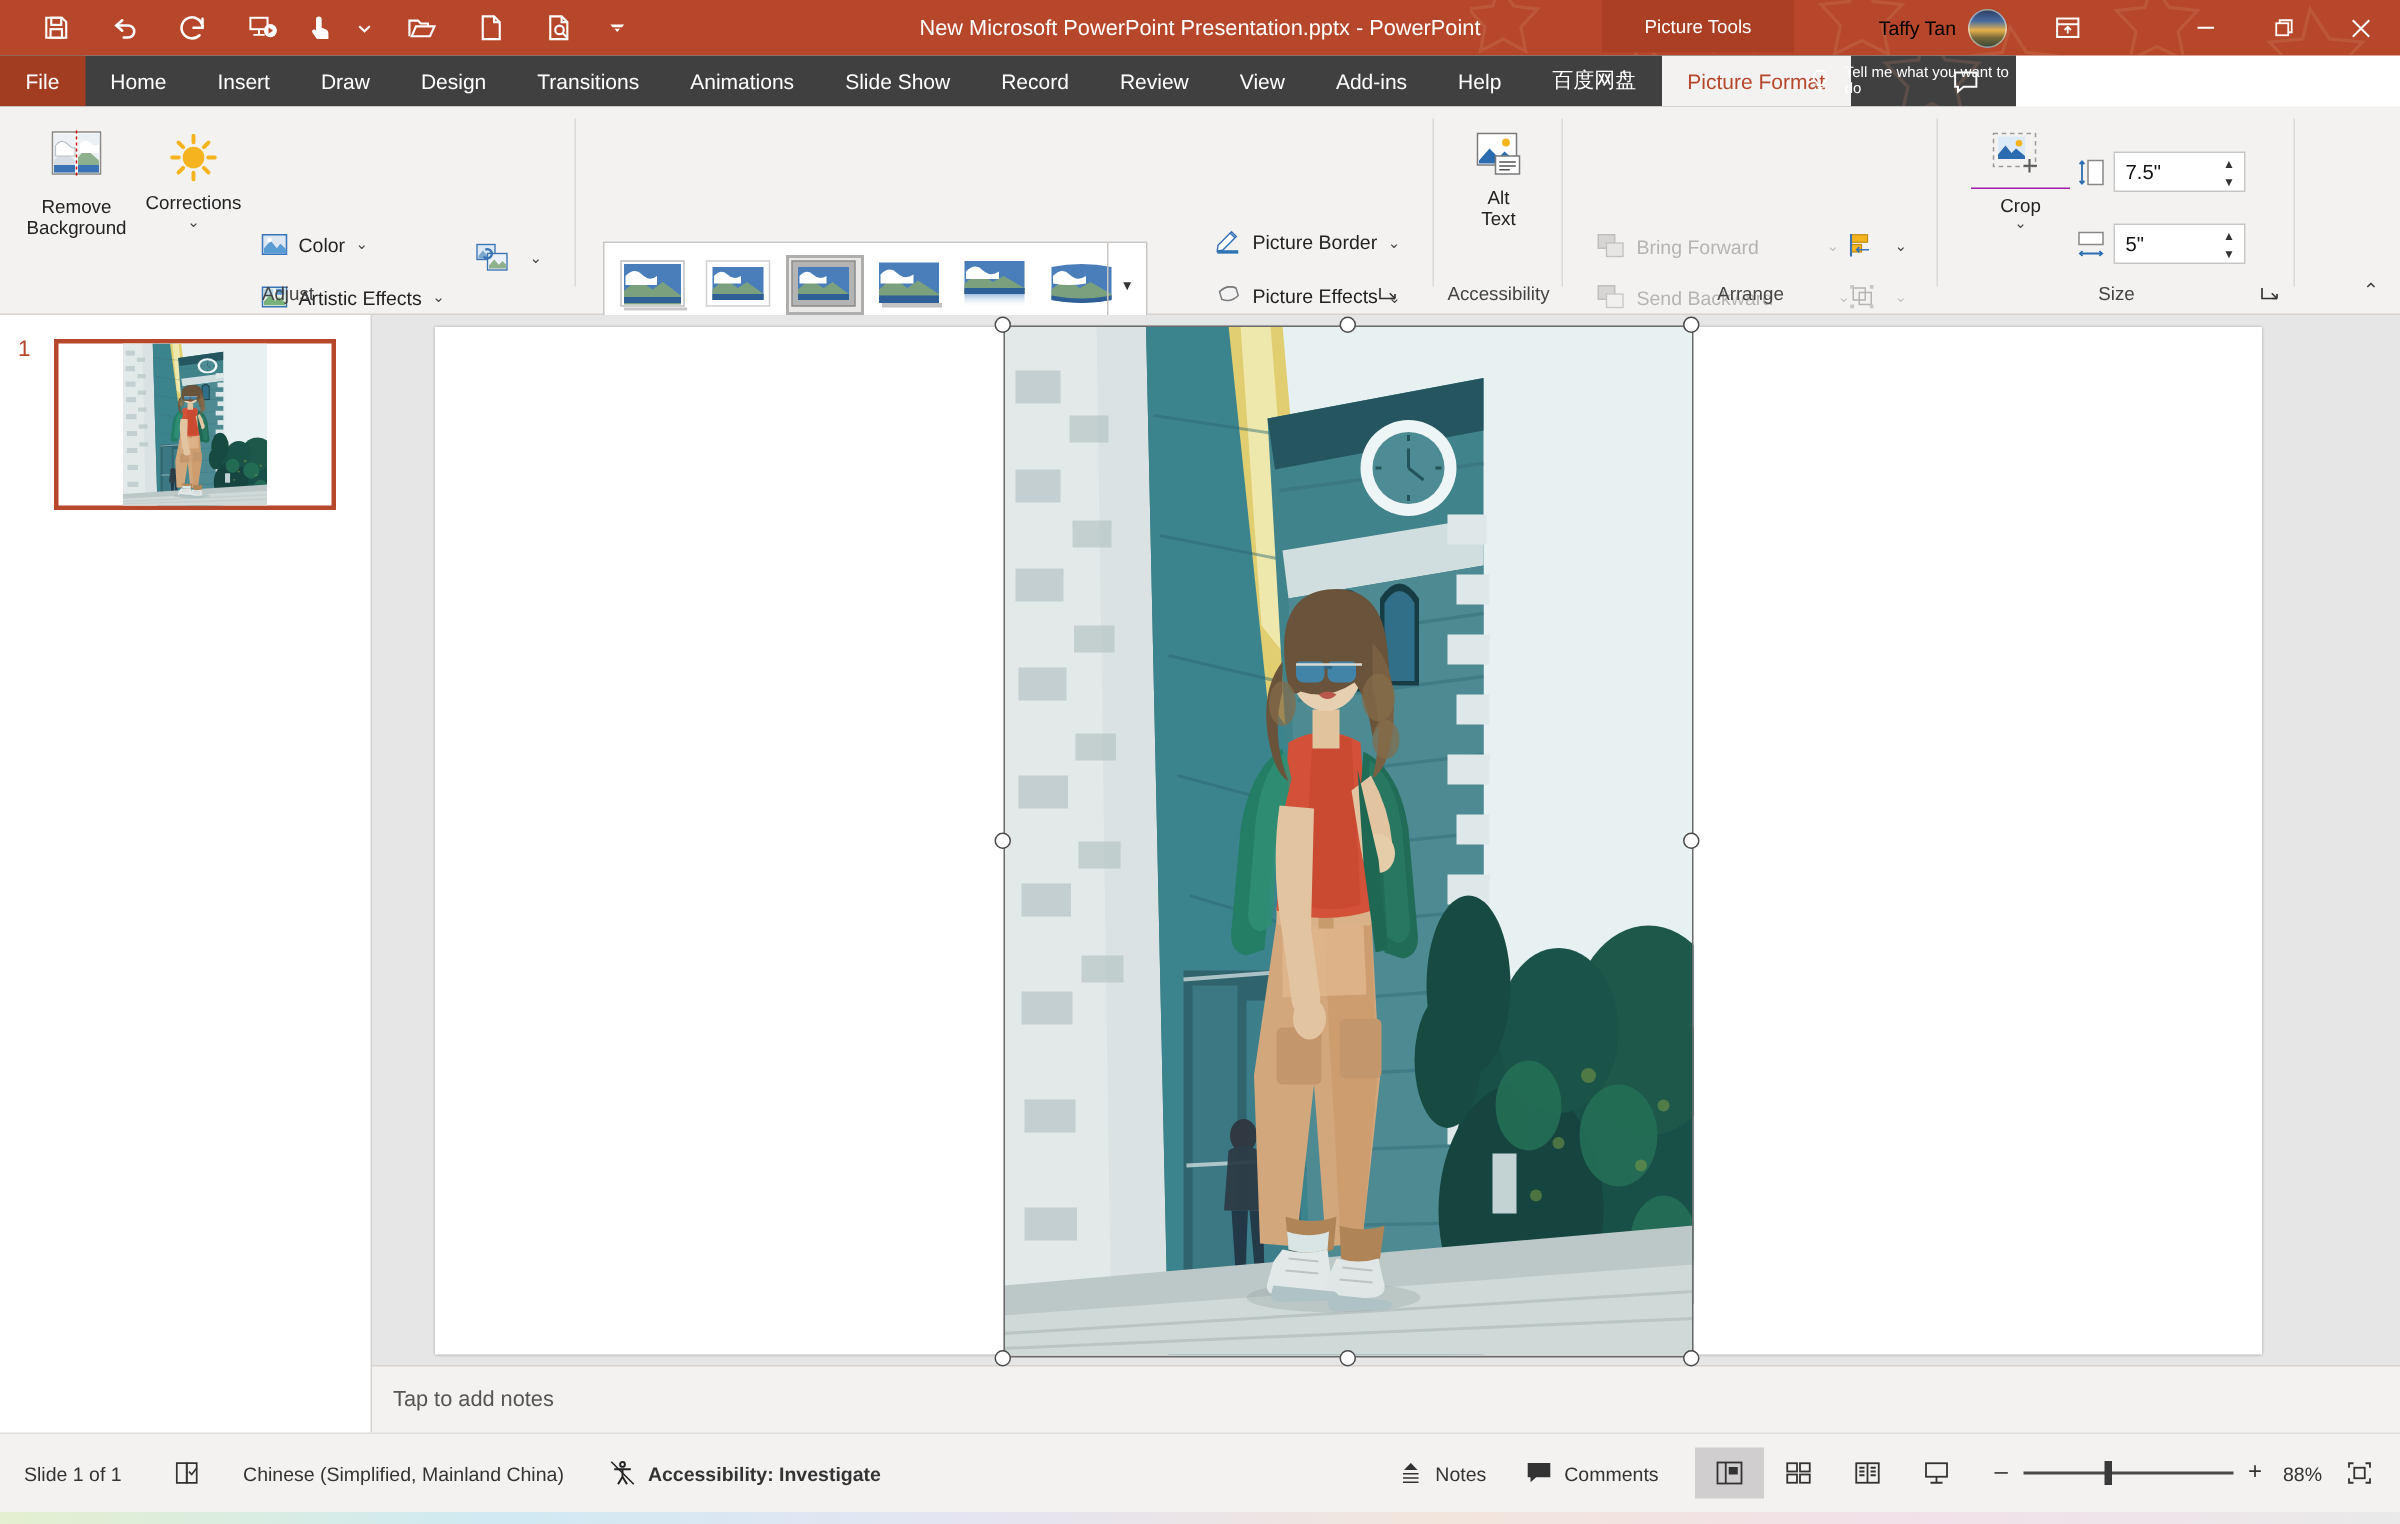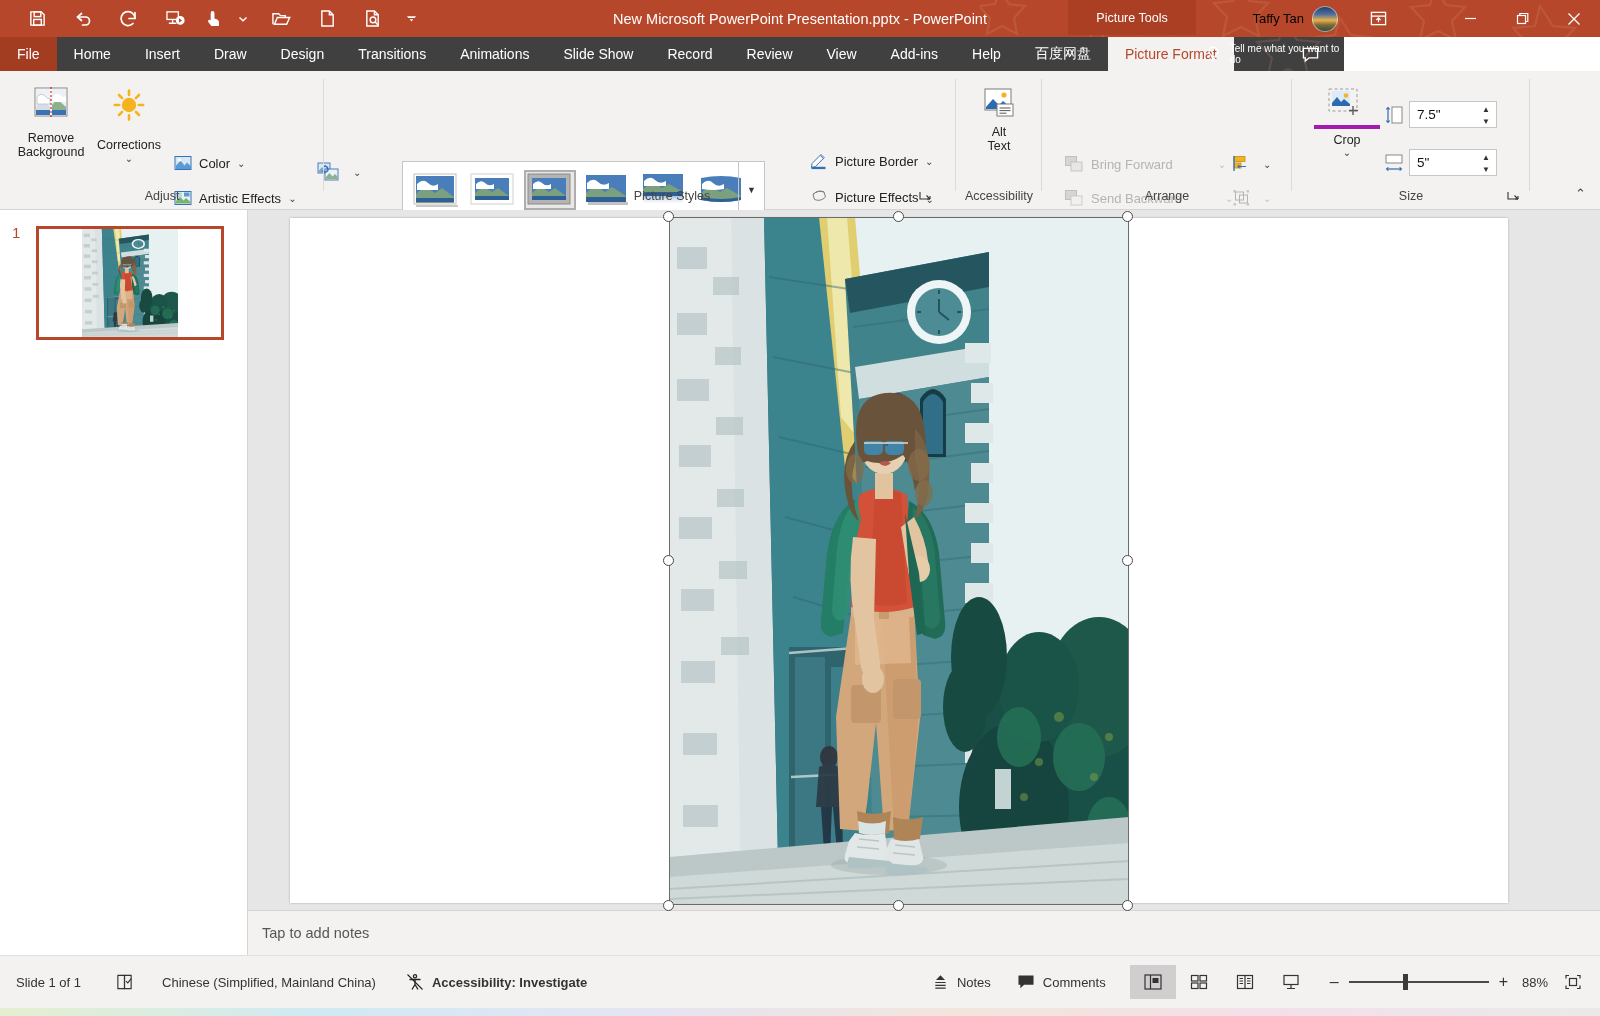--- a/index.html
+++ b/index.html
@@ -339,21 +339,21 @@
     </div>
     <div class="comments-btn">
       <svg width="19" height="17" viewBox="0 0 20 18" fill="none" stroke="#fff" stroke-width="1.4">
         <path d="M2.5 2.5h15v10h-9l-4 3.4V12.5h-2z"></path>
       </svg>
     </div>
   </div>
 
   <div class="ribbon">
 
-    <div class="grp" style="left:0; width:324px;">
+    <div class="grp" style="left:0; width:384px;">
       <div class="bigbtn" style="left:14px; top:14px; width:74px;">
         <svg width="40" height="42" viewBox="0 0 40 42">
           <rect x="4" y="3" width="32" height="28" fill="#fff" stroke="#8a8886" stroke-width="1"></rect>
           <rect x="5" y="4" width="14" height="26" fill="#eef2f6"></rect>
           <path d="M5 22 l6-7 8 7v8H5z" fill="#d7dde3"></path>
           <path d="M6 12 q4-5 8-1 t5 2 v6 H6z" fill="#fff" stroke="#b9c2ca" stroke-width=".8"></path>
           <rect x="5" y="25" width="14" height="5" fill="#3a73b5"></rect>
           <rect x="21" y="4" width="14" height="26" fill="#eaf0f4"></rect>
           <path d="M21 20 l5-6 9 8v8H21z" fill="#8fb08d"></path>
           <path d="M22 11 q4-4 7-1 t6 1 v6 H22z" fill="#fff"></path>
@@ -365,21 +365,21 @@
       </div>
 
       <div class="bigbtn" style="left:92px; top:16px; width:74px;">
         <svg width="38" height="38" viewBox="0 0 38 38">
           <circle cx="19" cy="18" r="7.2" fill="#f5b41d"></circle>
           <g stroke="#f5b41d" stroke-width="2.6" stroke-linecap="round">
             <path d="M19 3.5v4.4M19 28.2v4.4M4.8 18h4.4M28.8 18h4.4"></path>
             <path d="M9 8l3.1 3.1M25.9 24.9L29 28M29 8l-3.1 3.1M12.1 24.9L9 28"></path>
           </g>
         </svg>
-        <span style="margin-top:13px;">Corrections</span>
+        <span style="margin-top:3px;">Corrections</span>
         <span class="chev" style="margin-top:1px;">⌄</span>
       </div>
 
       <div class="smrow" style="left:174px; top:84px;">
         <svg width="18" height="16" viewBox="0 0 18 16">
           <rect x="1" y="1.5" width="16" height="13" fill="#dbe6f2" stroke="#3a73b5" stroke-width="1"></rect>
           <path d="M2 10.5l4.5-5 4 5 2.5-3 4 3.8v2.7H2z" fill="#5b9bd5"></path>
           <circle cx="5.6" cy="5" r="1.6" fill="#fff"></circle>
         </svg>
         <span>Color</span>
@@ -524,21 +524,20 @@
           <path d="M2 9l3-3.5 2.5 3 2-2 2.5 2.5V10H2z" fill="#7ba07e"></path>
           <circle cx="4.5" cy="4.5" r="1.2" fill="#f5b41d"></circle>
           <rect x="12" y="2.5" width="6" height="3" fill="#f5b41d"></rect>
           <rect x="12" y="7" width="6" height="3" fill="#8fb8d8"></rect>
           <rect x="7" y="12.5" width="11" height="3.2" fill="#bcd3e8" stroke="#3a73b5" stroke-width=".7"></rect>
         </svg>
         <span>Picture Layout</span>
         <span class="chev">⌄</span>
       </div>
 
-      <div class="grp-label">Picture Styles</div>
       <div class="dialog-launcher" style="right:24px;">
         <svg width="14" height="14" viewBox="0 0 14 14" fill="none" stroke="#333" stroke-width="1.1">
           <path d="M2 2v7h10"></path>
             <path d="M12 9V6M12 9H9"></path>
             <path d="M12 9l-3.5-3.5"></path>
         </svg>
       </div>
       <div class="sep"></div>
     </div>
 
@@ -627,21 +626,21 @@
       <div class="bigbtn" style="left:22px; top:16px; width:66px;">
         <svg width="44" height="34" viewBox="0 0 44 34">
           <rect x="4" y="2" width="28" height="22" fill="none" stroke="#9b9b9b" stroke-width="1" stroke-dasharray="3 2.5"></rect>
           <rect x="7" y="4" width="18" height="15" fill="#dcebf7"></rect>
           <path d="M7 16l5-6 4 5 3-3 6 5v2H7z" fill="#2b6cb0"></path>
           <circle cx="21" cy="8.5" r="2.2" fill="#f5b41d"></circle>
           <g stroke="#5a5a5a" stroke-width="1.4">
               <path d="M28 19v9M24 23.5h9"></path>
             </g>
         </svg>
-        <span style="margin-top:4px; border-top:4px solid #a21caf; padding-top:4px; width:100%;">Crop</span>
+        <span style="margin-top:4px; border-top:1px solid #a21caf; padding-top:4px; width:100%;">Crop</span>
         <span class="chev">⌄</span>
       </div>
 
       <div style="position:absolute; left:92px; top:30px; display:flex; align-items:center; gap:5px;">
         <svg width="20" height="20" viewBox="0 0 20 20">
           <rect x="8" y="2" width="10" height="16" fill="#fff" stroke="#8a8886" stroke-width="1"></rect>
           <path d="M4 3v14" stroke="#2b6cb0" stroke-width="1.2"></path>
           <path d="M2.4 4.4L4 2.6l1.6 1.8M2.4 15.6L4 17.4l1.6-1.8" stroke="#2b6cb0" stroke-width="1.2" fill="none"></path>
         </svg>
         <div class="spinbox" style="position:relative;">

